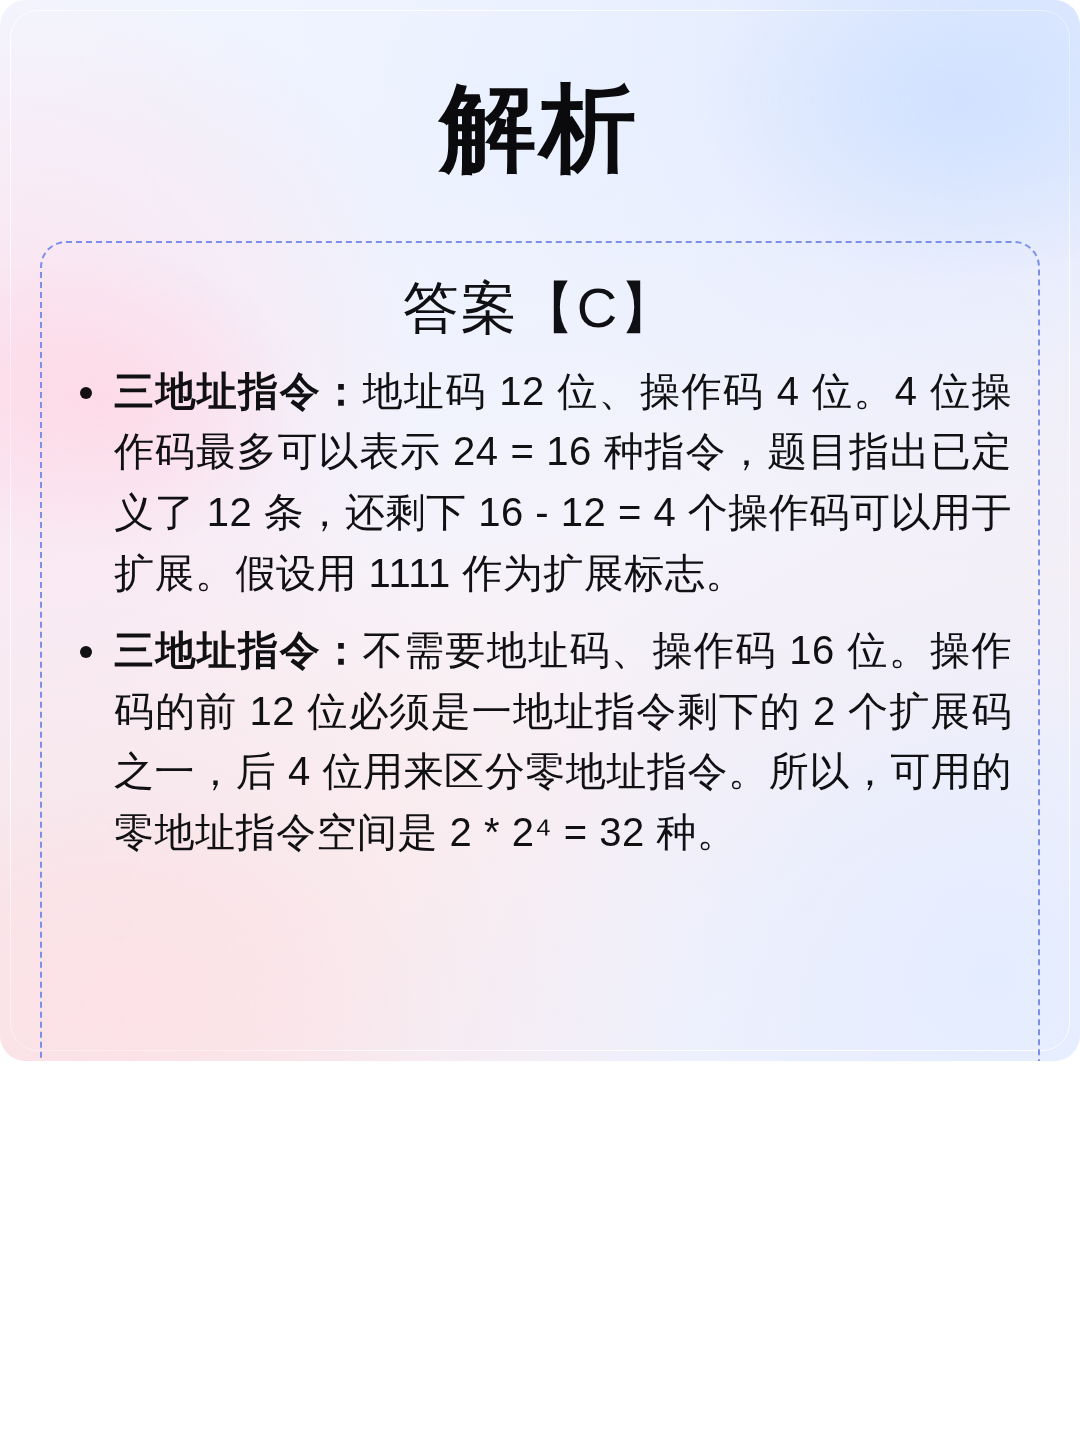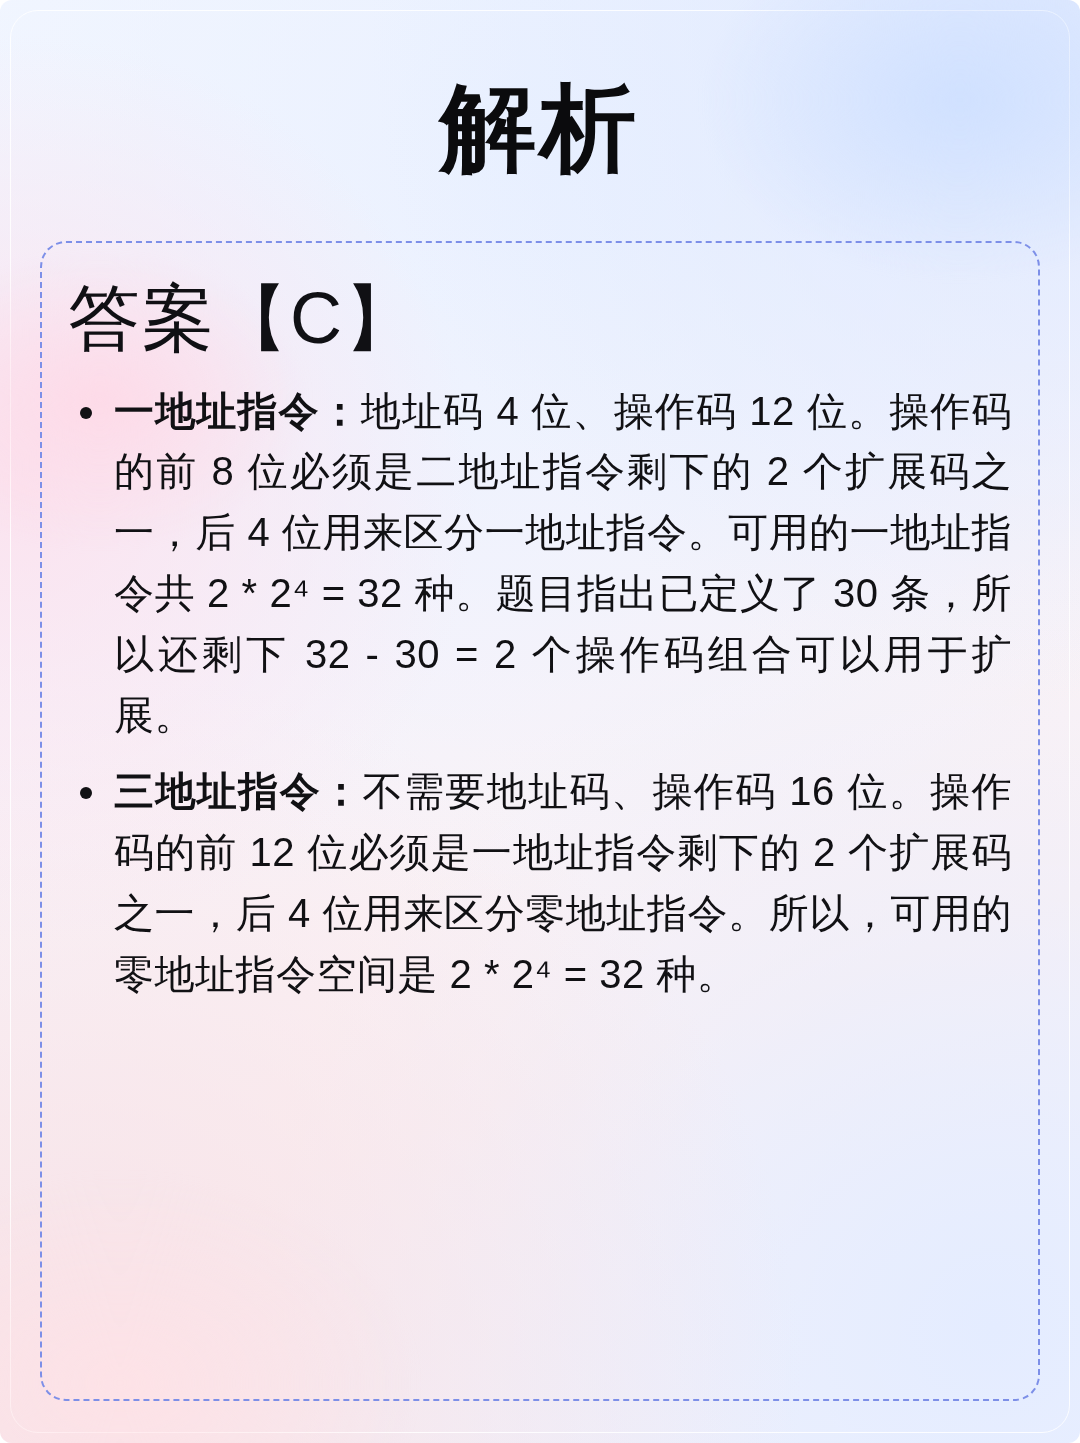--- a/index.html
+++ b/index.html
@@ -11,30 +11,30 @@
     height: 1443px;
     font-family: "Liberation Sans", "DejaVu Sans", sans-serif;
     background: #ffffff;
     overflow: hidden;
   }
 
   
   .page {
     position: relative;
     width: 1080px;
-    height: 1443px;
+    height: 1061px;
     box-sizing: border-box;
     background:
       radial-gradient(circle at 96% 2%, #dfe9ff 0%, rgba(223,233,255,0) 38%),
       radial-gradient(circle at 2% 34%, #fbe3ef 0%, rgba(251,227,239,0) 32%),
       radial-gradient(circle at 50% 10%, #eaf1ff 0%, rgba(234,241,255,0) 55%),
       radial-gradient(circle at 8% 96%, #f6e2e8 0%, rgba(246,226,232,0) 42%),
       radial-gradient(circle at 92% 92%, #e4ecff 0%, rgba(228,236,255,0) 45%),
       linear-gradient(160deg, #f3f7ff 0%, #f7f4fb 40%, #fdf1f2 70%, #f2f5ff 100%);
-    border-radius: 12px;
+    border-radius: 26px;
     overflow: hidden;
   }
   .page::before {
     
     content: "";
     position: absolute;
     left: 10px; top: 10px; right: 10px; bottom: 10px;
     border-radius: 28px;
     border: 1px solid rgba(255,255,255,0.85);
     pointer-events: none;
@@ -80,21 +80,22 @@
     z-index: 3;
     margin: 30px 40px 0 40px;
     border: 2px dashed #7d8fe8;
     border-radius: 26px;
     padding: 24px 26px 34px 26px;
     box-sizing: border-box;
     min-height: 1160px;
   }
 
   .answer {
-    font-size: 72px;
+    text-align: center;
+    font-size: 56px;
     font-weight: 400;
     color: #101014;
     letter-spacing: 2px;
     margin: 4px 0 14px 0;
   }
 
   ul.points {
     list-style: none;
     margin: 0;
     padding: 0;
@@ -133,20 +134,20 @@
   <div class="glow-b"></div>
   <div class="glow-c"></div>
 
   <h1 class="title">解析</h1>
 
   <div class="content-box">
     <div class="answer">答案【C】</div>
 
     <ul class="points">
       <li>
-        <span class="lead">一地址指令：</span><span>地址码 4 位、操作码 12 位。操作码的前 8 位必须是二地址指令剩下的 2 个扩展码之一，后 4 位用来区分一地址指令。可用的一地址指令共 2 * 2⁴ = 32 种。题目指出已定义了 30 条，所以还剩下 32 - 30 = 2 个操作码组合可以用于扩展。</span>
+        <span class="lead">三地址指令：</span><span>地址码 12 位、操作码 4 位。4 位操作码最多可以表示 24 = 16 种指令，题目指出已定义了 12 条，还剩下 16 - 12 = 4 个操作码可以用于扩展。假设用 1111 作为扩展标志。</span>
       </li>
       <li>
         <span class="lead">三地址指令：</span><span>不需要地址码、操作码 16 位。操作码的前 12 位必须是一地址指令剩下的 2 个扩展码之一，后 4 位用来区分零地址指令。所以，可用的零地址指令空间是 2 * 2⁴ = 32 种。</span>
       </li>
     </ul>
   </div>
 </div>
 
 </body></html>

